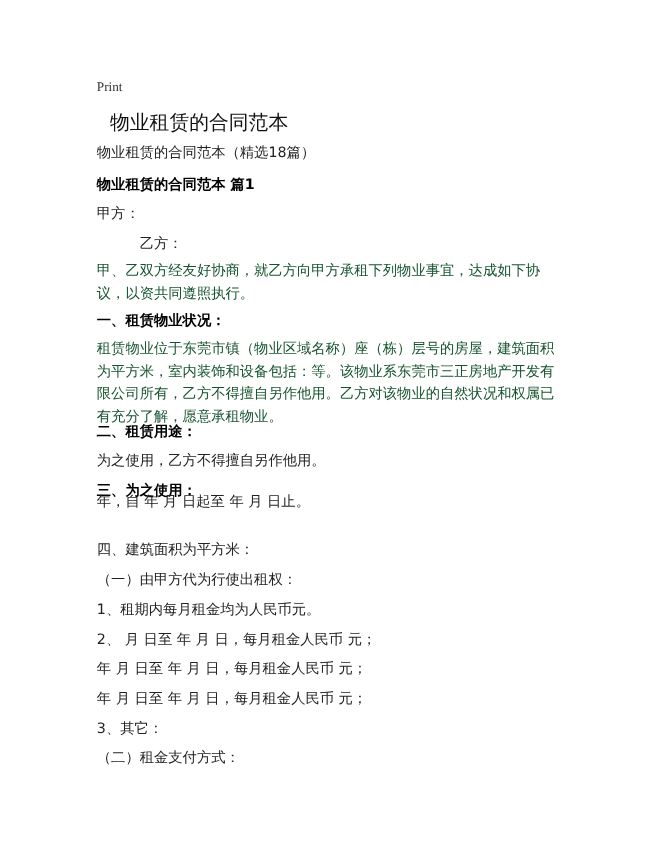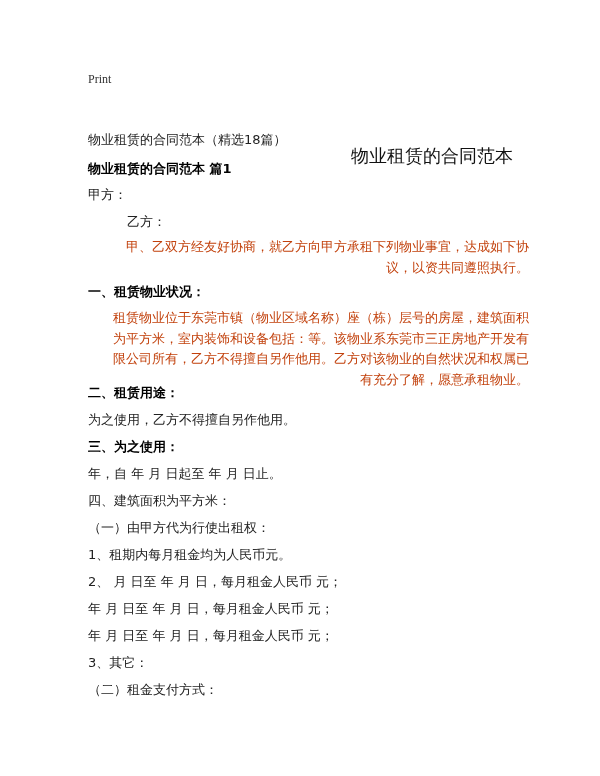--- a/index.html
+++ b/index.html
@@ -1,41 +1,41 @@
 <!DOCTYPE html>
 <html><head>
 <meta charset="utf-8">
 <style>
   html, body { margin: 0; padding: 0; background: #ffffff; }
   body { width: 600px; height: 776px; position: relative; overflow: hidden;
          font-family: "DejaVu Sans", "Liberation Sans", sans-serif; color: #1a1a1a; }
   .page { position: absolute; left: 88px; top: 0; width: 425px; }
   .line { position: absolute; left: 0; white-space: nowrap; font-size: 13px; line-height: 16px; color: #222; }
   .print { font-family: "Liberation Serif", "DejaVu Serif", serif; font-size: 12px; color: #333; }
-  .title { left: 0; width: 425px; text-align: right; font-size: 18px; line-height: 22px; color: #111; margin-top: 44px; }
+  .title { left: 12px; width: 425px; text-align: left; font-size: 18px; line-height: 22px; color: #111; }
   .bold { font-weight: bold; color: #000; }
-  .para { position: absolute; left: 16px; width: 425px; font-size: 13px; line-height: 20.5px; color: #c2410c; white-space: normal; word-break: break-all; text-align: right; }
+  .para { position: absolute; left: 0; width: 425px; font-size: 13px; line-height: 20.5px; color: #14532d; white-space: normal; word-break: break-all; }
 </style>
 </head>
 <body>
 
 <div class="page">
   <div class="line print" style="top:71px;">Print</div>
   <div class="line title" style="top:101px;">物业租赁的合同范本</div>
   <div class="line" style="top:132px;">物业租赁的合同范本（精选18篇）</div>
   <div class="line bold" style="top:161px;">物业租赁的合同范本 篇1</div>
   <div class="line" style="top:187px;">甲方：</div>
   <div class="line" style="top:214px;margin-left:39px;">乙方：</div>
   <div class="para" style="top:237px;">甲、乙双方经友好协商，就乙方向甲方承租下列物业事宜，达成如下协议，以资共同遵照执行。</div>
   <div class="line bold" style="top:284px;">一、租赁物业状况：</div>
   <div class="para" style="top:308px;">租赁物业位于东莞市镇（物业区域名称）座（栋）层号的房屋，建筑面积为平方米，室内装饰和设备包括：等。该物业系东莞市三正房地产开发有限公司所有，乙方不得擅自另作他用。乙方对该物业的自然状况和权属已有充分了解，愿意承租物业。</div>
   <div class="line bold" style="top:385px;">二、租赁用途：</div>
   <div class="line" style="top:412px;">为之使用，乙方不得擅自另作他用。</div>
   <div class="line bold" style="top:439px;">三、为之使用：</div>
-  <div class="line" style="top:466px;">年，自 年 月 日起至 年 月 日止。</div>
+  <div class="line" style="top:449px;">年，自 年 月 日起至 年 月 日止。</div>
   <div class="line" style="top:493px;">四、建筑面积为平方米：</div>
   <div class="line" style="top:520px;">（一）由甲方代为行使出租权：</div>
   <div class="line" style="top:547px;">1、租期内每月租金均为人民币元。</div>
   <div class="line" style="top:574px;">2、 月 日至 年 月 日，每月租金人民币 元；</div>
   <div class="line" style="top:601px;">年 月 日至 年 月 日，每月租金人民币 元；</div>
   <div class="line" style="top:628px;">年 月 日至 年 月 日，每月租金人民币 元；</div>
   <div class="line" style="top:655px;">3、其它：</div>
   <div class="line" style="top:682px;">（二）租金支付方式：</div>
 </div>
 

